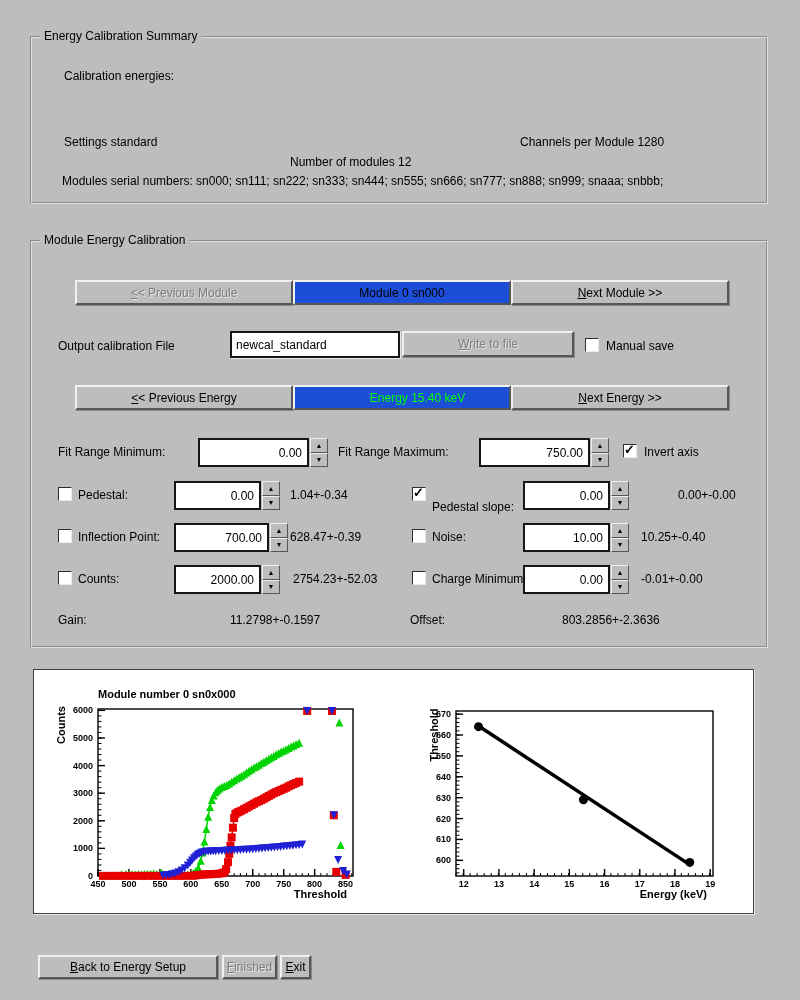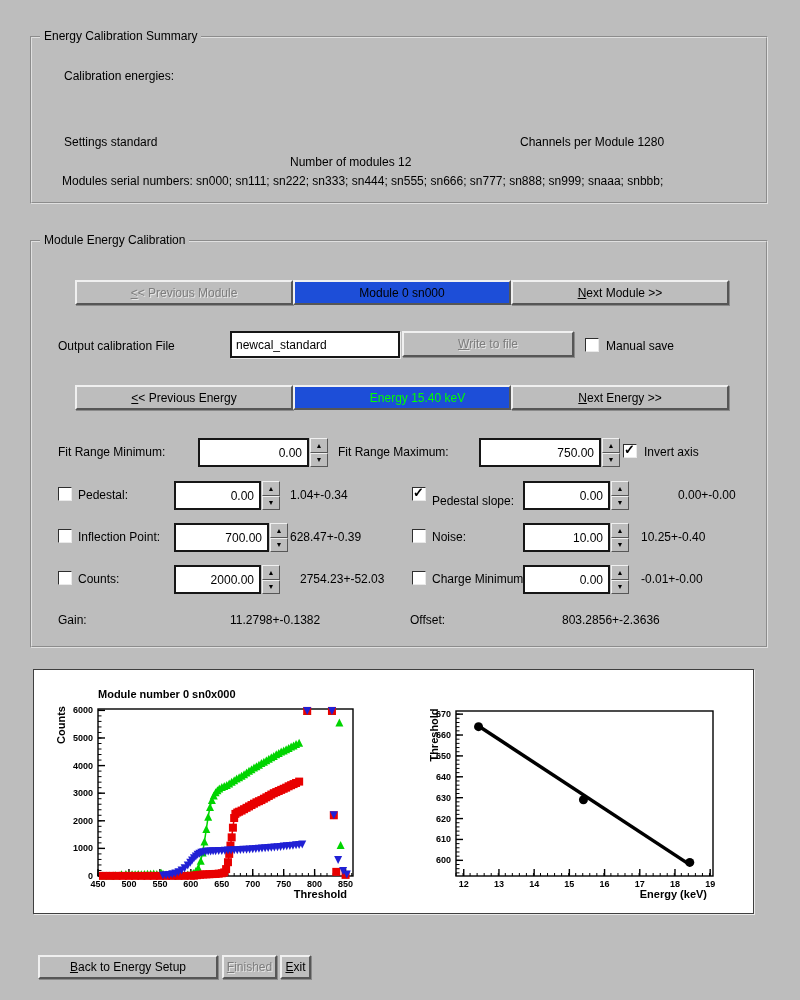--- a/index.html
+++ b/index.html
@@ -144,21 +144,21 @@
       <span class="spin-btns">
         <div>
             <span>▲</span>
           </div>
         <div>
             <span>▼</span>
           </div>
       </span>
     </div>
     <span class="lbl" style="left:306px;top:203px;">Fit Range Maximum:</span>
-    <div class="spin" style="left:447px;top:196px;width:141px;height:29px;">
+    <div class="spin" style="left:447px;top:196px;width:130px;height:29px;">
       <span class="spin-box"><input value="750.00" style=""></span>
       <span class="spin-btns">
         <div>
             <span>▲</span>
           </div>
         <div>
             <span>▼</span>
           </div>
       </span>
     </div>
@@ -178,21 +178,21 @@
         <div>
             <span>▼</span>
           </div>
       </span>
     </div>
     <span class="lbl" style="left:258px;top:246px;">1.04+-0.34</span>
 
     <span class="cb on" style="left:380px;top:245px;">
         <span class="mark">✓</span>
       </span>
-    <span class="lbl" style="left:400px;top:252px;">Pedestal slope:</span>
+    <span class="lbl" style="left:400px;top:258px;">Pedestal slope:</span>
     <div class="spin" style="left:491px;top:239px;width:106px;height:29px;">
       <span class="spin-box"><input value="0.00" style=""></span>
       <span class="spin-btns">
         <div>
             <span>▲</span>
           </div>
         <div>
             <span>▼</span>
           </div>
       </span>
@@ -235,39 +235,39 @@
       <span class="spin-box"><input value="2000.00" style=""></span>
       <span class="spin-btns">
         <div>
             <span>▲</span>
           </div>
         <div>
             <span>▼</span>
           </div>
       </span>
     </div>
-    <span class="lbl" style="left:268px;top:330px;">2754.23+-52.03</span>
+    <span class="lbl" style="left:261px;top:330px;">2754.23+-52.03</span>
 
     <span class="cb" style="left:380px;top:329px;"></span>
     <span class="lbl" style="left:400px;top:330px;">Charge Minimum</span>
     <div class="spin" style="left:491px;top:323px;width:106px;height:29px;">
       <span class="spin-box"><input value="0.00" style=""></span>
       <span class="spin-btns">
         <div>
             <span>▲</span>
           </div>
         <div>
             <span>▼</span>
           </div>
       </span>
     </div>
     <span class="lbl" style="left:609px;top:330px;">-0.01+-0.00</span>
 
     <span class="lbl" style="left:26px;top:371px;">Gain:</span>
-    <span class="lbl" style="left:198px;top:371px;">11.2798+-0.1382</span>
+    <span class="lbl" style="left:198px;top:371px;">11.2798+-0.1597</span>
     <span class="lbl" style="left:378px;top:371px;">Offset:</span>
     <span class="lbl" style="left:530px;top:371px;">803.2856+-2.3636</span>
   </div>
 
   <div class="plot-panel">
     <svg width="360" height="240" style="position:absolute;left:7px;top:0;">
         <line x1="57" y1="206" x2="57" y2="203" stroke="#000" stroke-width="1"></line>
         <line x1="63.189320388349515" y1="206" x2="63.189320388349515" y2="203" stroke="#000" stroke-width="1"></line>
         <line x1="69.37864077669903" y1="206" x2="69.37864077669903" y2="203" stroke="#000" stroke-width="1"></line>
         <line x1="75.56796116504854" y1="206" x2="75.56796116504854" y2="203" stroke="#000" stroke-width="1"></line>

